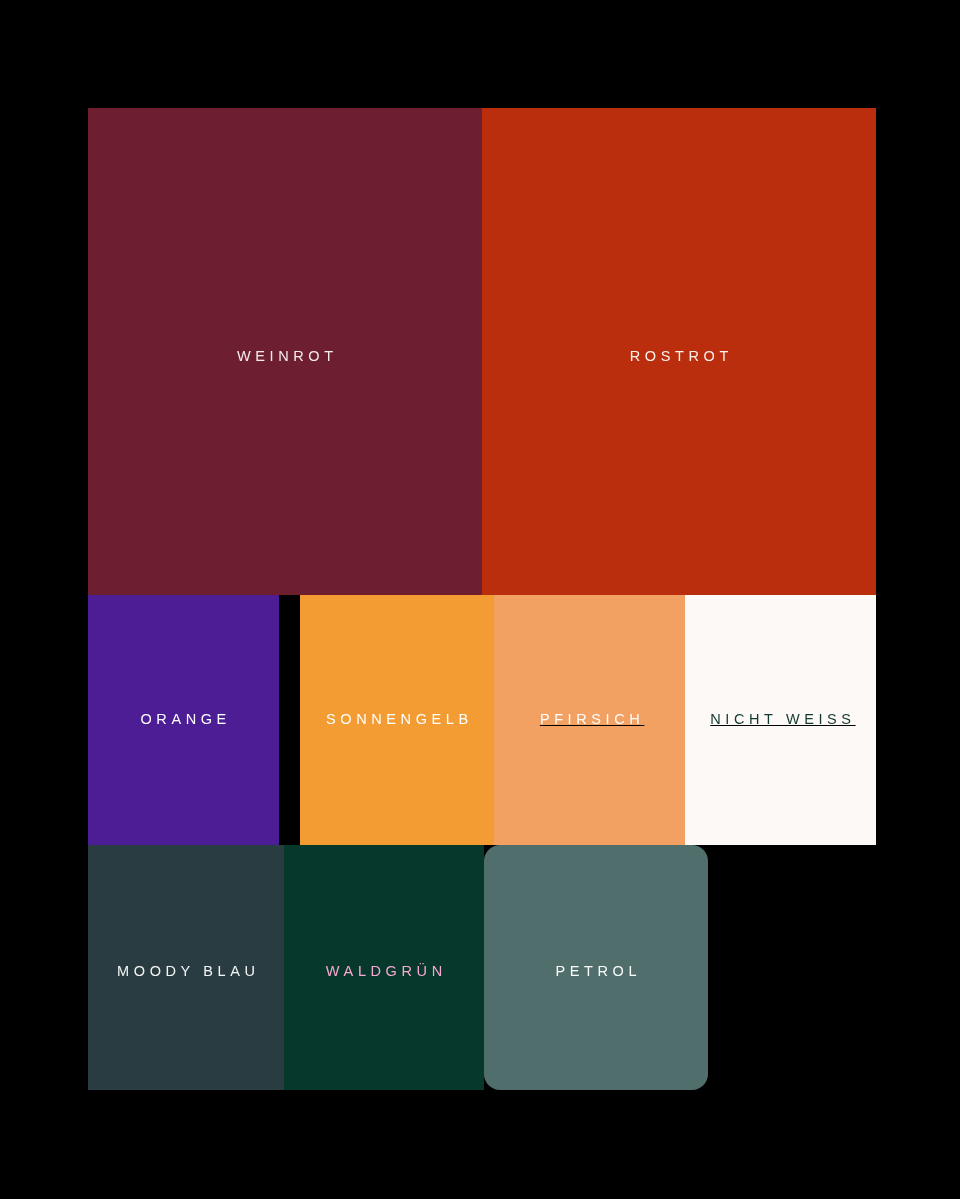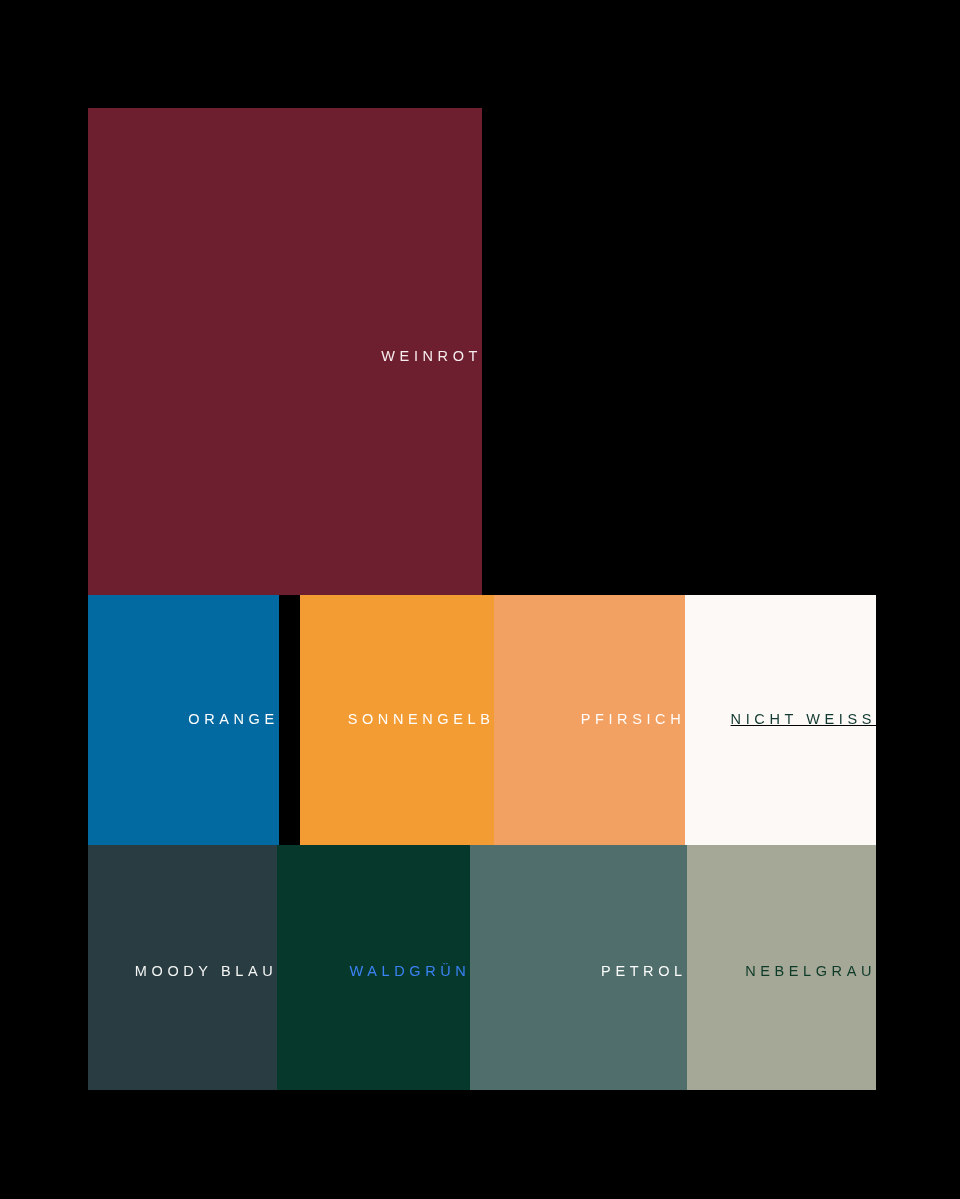--- a/index.html
+++ b/index.html
@@ -31,37 +31,37 @@
   }
 
   #row-1 { height: 487px; }
   #row-2 { height: 250px; }
   #row-3 { height: 245px; }
 
   .swatch {
     position: relative;
     display: flex;
     align-items: center;
-    justify-content: flex-end;
+    justify-content: center;
     overflow: hidden;
   }
 
   
   #row-1 .swatch { width: 50%; height: 100%; }
 
   
   #swatch-orange      { width: 196px; height: 100%; }
   #swatch-sonnengelb  { width: 200px; height: 100%; margin-left: 21px; }
-  #swatch-pfirsich    { width: 196px; height: 100%; }
+  #swatch-pfirsich    { width: 196px; height: 100%; text-decoration: underline; }
   #swatch-nichtweiss  { width: 196px; height: 100%; text-decoration: underline; }
 
   
   #swatch-moodyblau   { width: 196px; height: 100%; }
   #swatch-waldgruen   { width: 200px; height: 100%; }
-  #swatch-petrol      { width: 224px; height: 100%; }
+  #swatch-petrol      { width: 224px; height: 100%; border-radius: 16px; }
   #swatch-nebelgrau   { width: 196px; height: 100%; }
 
   .swatch-label {
     font-family: "Liberation Sans", sans-serif;
     font-weight: 400;
     font-size: 14.5px;
     letter-spacing: 4.6px;
     text-indent: 4.6px;
     text-transform: uppercase;
     white-space: nowrap;
@@ -85,26 +85,29 @@
 <body style="background-color: rgb(0, 0, 0);">
 
 <div id="palette-board">
 
   <div class="palette-row" id="row-1">
 
     <div class="swatch" id="swatch-weinrot" style="background-color: rgb(109, 31, 48);">
       <span class="swatch-label" style="color: rgb(247, 237, 238);">WEINROT</span>
     </div>
 
+    <div class="swatch" id="swatch-rostrot" style="background-color: rgb(186, 46, 13);">
+      <span class="swatch-label" style="color: rgb(251, 242, 238);">ROSTROT</span>
+    </div>
 
   </div>
 
   <div class="palette-row" id="row-2">
 
-    <div class="swatch" id="swatch-orange" style="background-color: #0369a1;">
+    <div class="swatch" id="swatch-orange" style="background-color: #4c1d95;">
       <span class="swatch-label" style="color: rgb(255, 255, 255);">ORANGE</span>
     </div>
 
     <div class="swatch" id="swatch-sonnengelb" style="background-color: rgb(243, 156, 51);">
       <span class="swatch-label" style="color: rgb(255, 255, 255);">SONNENGELB</span>
     </div>
 
     <div class="swatch" id="swatch-pfirsich" style="background-color: rgb(242, 161, 99);">
       <span class="swatch-label" style="color: rgb(255, 253, 251);">PFIRSICH</span>
     </div>
@@ -115,26 +118,23 @@
 
   </div>
 
   <div class="palette-row" id="row-3">
 
     <div class="swatch" id="swatch-moodyblau" style="background-color: rgb(41, 60, 66);">
       <span class="swatch-label" style="color: rgb(244, 246, 245);">MOODY BLAU</span>
     </div>
 
     <div class="swatch" id="swatch-waldgruen" style="background-color: rgb(6, 57, 43);">
-      <span class="swatch-label" style="color: #3b82f6;">WALDGRÜN</span>
+      <span class="swatch-label" style="color: #f9a8d4;">WALDGRÜN</span>
     </div>
 
     <div class="swatch" id="swatch-petrol" style="background-color: rgb(80, 111, 108);">
       <span class="swatch-label" style="color: rgb(251, 252, 251);">PETROL</span>
     </div>
 
-    <div class="swatch" id="swatch-nebelgrau" style="background-color: rgb(165, 168, 151);">
-      <span class="swatch-label" style="color: rgb(14, 58, 40);">NEBELGRAU</span>
-    </div>
 
   </div>
 
 </div>
 
 </body></html>

